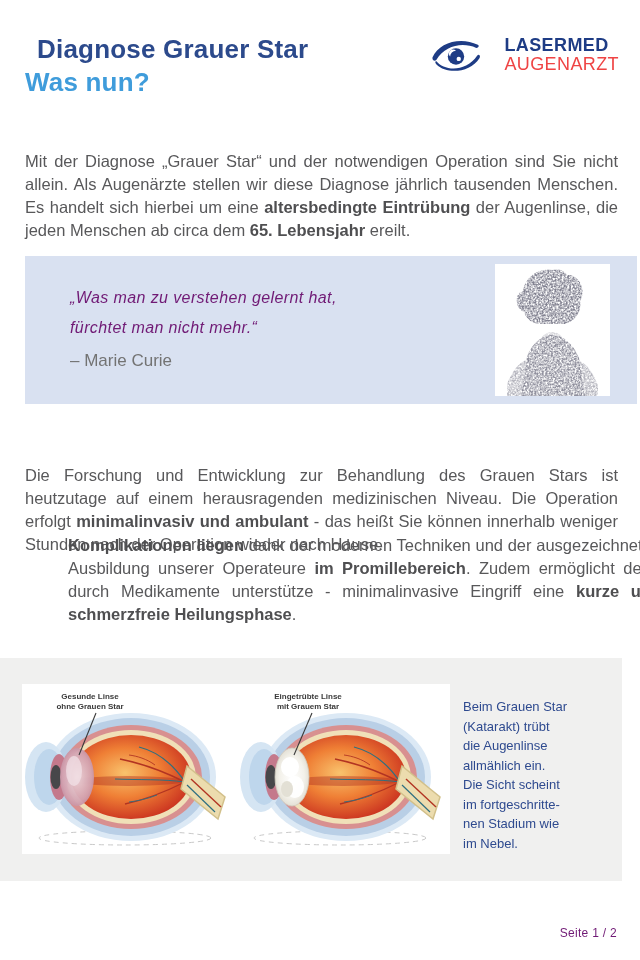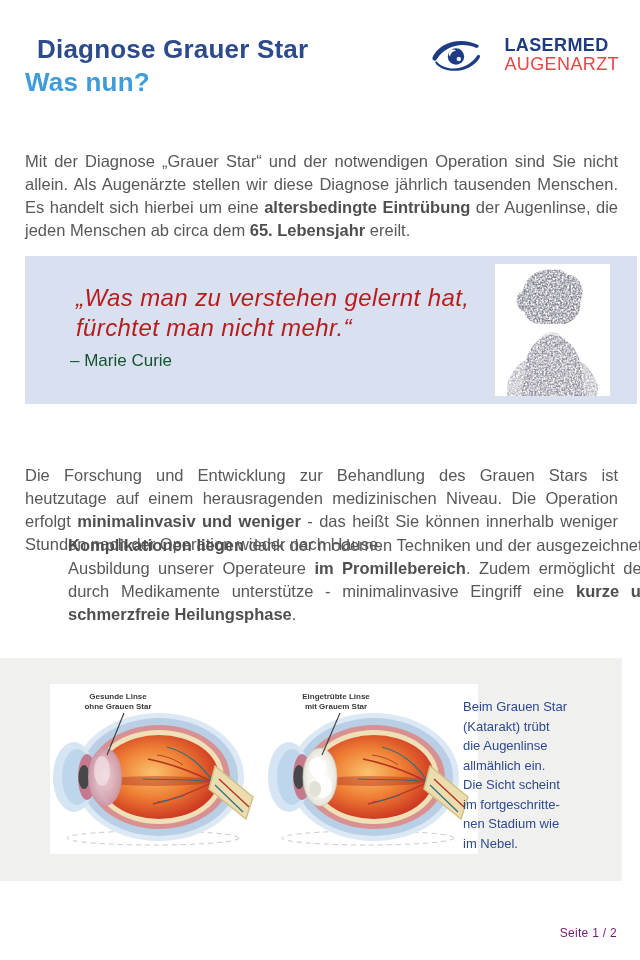--- a/index.html
+++ b/index.html
@@ -41,42 +41,41 @@
   .p3 { top: 517px; margin-left: 43px; }
 
   
   .quote-box {
     position: absolute; left: 25px; top: 256px;
     width: 612px; height: 148px; background: #d9e1f1;
   }
   .quote-text {
     position: absolute; left: 45px; top: 27px;
     font-style: italic; font-weight: 500;
-    font-size: 24px; line-height: 30px; color: #b91c1c;
+    font-size: 16px; line-height: 30px; color: #701a75;
     letter-spacing: 0.4px;
-    margin-left: 6px;
   }
   .quote-attr {
     position: absolute; left: 45px; top: 95px;
-    font-size: 17px; font-weight: 500; color: #14532d;
+    font-size: 17px; font-weight: 500; color: #737373;
   }
   .portrait {
     position: absolute; right: 27px; top: 8px;
     width: 115px; height: 132px; background: #ffffff;
   }
   .portrait svg { width: 115px; height: 132px; display: block; }
 
   
   .section {
     position: absolute; left: 0; top: 658px;
     width: 622px; height: 223px; background: #f0f0ef;
   }
   .img-box {
     position: absolute; left: 22px; top: 26px;
-    width: 428px; height: 170px; background: #ffffff; margin-left: 28px;
+    width: 428px; height: 170px; background: #ffffff;
   }
   .img-box svg { width: 428px; height: 168px; display: block; margin-top: 1px; }
   .caption {
     position: absolute; left: 463px; top: 39px;
     font-size: 13px; line-height: 19.5px;
     font-weight: 500; color: #2e4a8f;
   }
   .caption div { white-space: nowrap; }
 
   
@@ -134,21 +133,21 @@
           <ellipse cx="56" cy="39" rx="13" ry="17" fill="#8a8a8a" fill-opacity="0.5"></ellipse>
           <path d="M26,132 L32,92 C38,78 48,71 57,71 C67,71 78,79 84,94 L90,132 Z" fill="#4a4a4a" fill-opacity="0.88"></path>
           <ellipse cx="57" cy="77" rx="11" ry="9" fill="#bbbbbb" fill-opacity="0.4"></ellipse>
           <path d="M12,120 C20,100 30,95 34,96 L30,132 L12,132 Z" fill="#666666" fill-opacity="0.6"></path>
           <path d="M103,122 C96,102 86,96 82,97 L86,132 L103,132 Z" fill="#666666" fill-opacity="0.6"></path>
         </g>
       </svg>
     </div>
   </div>
 
-  <p class="para p2"><span>Die Forschung und Entwicklung zur Behandlung des Grauen Stars ist heutzutage auf einem herausragenden medizinischen Niveau. Die Operation erfolgt </span><b>minimalinvasiv und weniger</b><span> - das heißt Sie können innerhalb weniger Stunden nach der Operation wieder nach Hause.</span></p>
+  <p class="para p2"><span>Die Forschung und Entwicklung zur Behandlung des Grauen Stars ist heutzutage auf einem herausragenden medizinischen Niveau. Die Operation erfolgt </span><b>minimalinvasiv und ambulant</b><span> - das heißt Sie können innerhalb weniger Stunden nach der Operation wieder nach Hause.</span></p>
 
   <p class="para p3"><b>Komplikationen liegen</b><span> dank der modernen Techniken und der ausgezeichneten Ausbildung unserer Operateure </span><b>im Promillebereich</b><span>. Zudem ermöglicht der - durch Medikamente unterstütze - minimalinvasive Eingriff eine </span><b>kurze und schmerzfreie Heilungsphase</b><span>.</span></p>
 
   <div class="section">
     <div class="img-box">
       <svg viewBox="0 0 428 168" aria-hidden="true">
         <defs>
           <radialGradient id="redGrad" cx="45%" cy="45%" r="65%">
             <stop offset="0%" stop-color="#f9c36d"></stop>
             <stop offset="45%" stop-color="#ef7f35"></stop>

